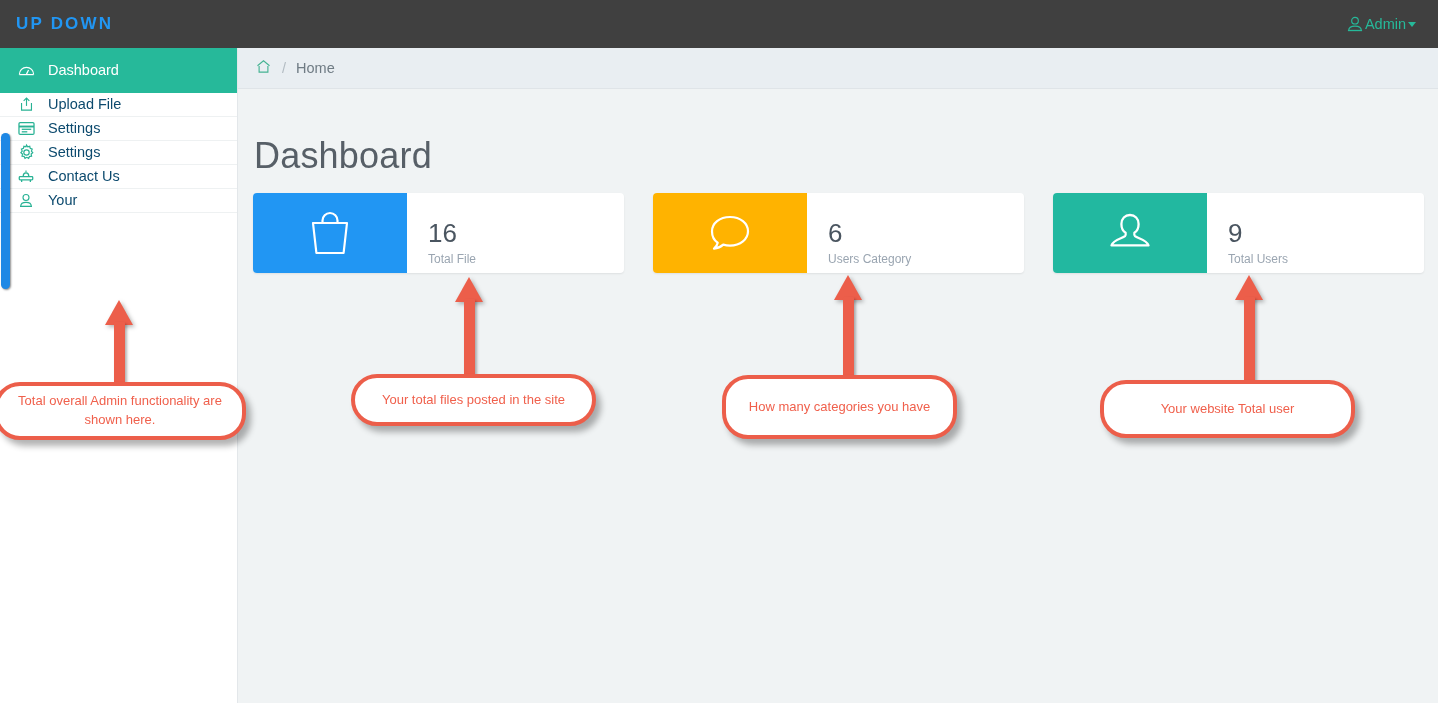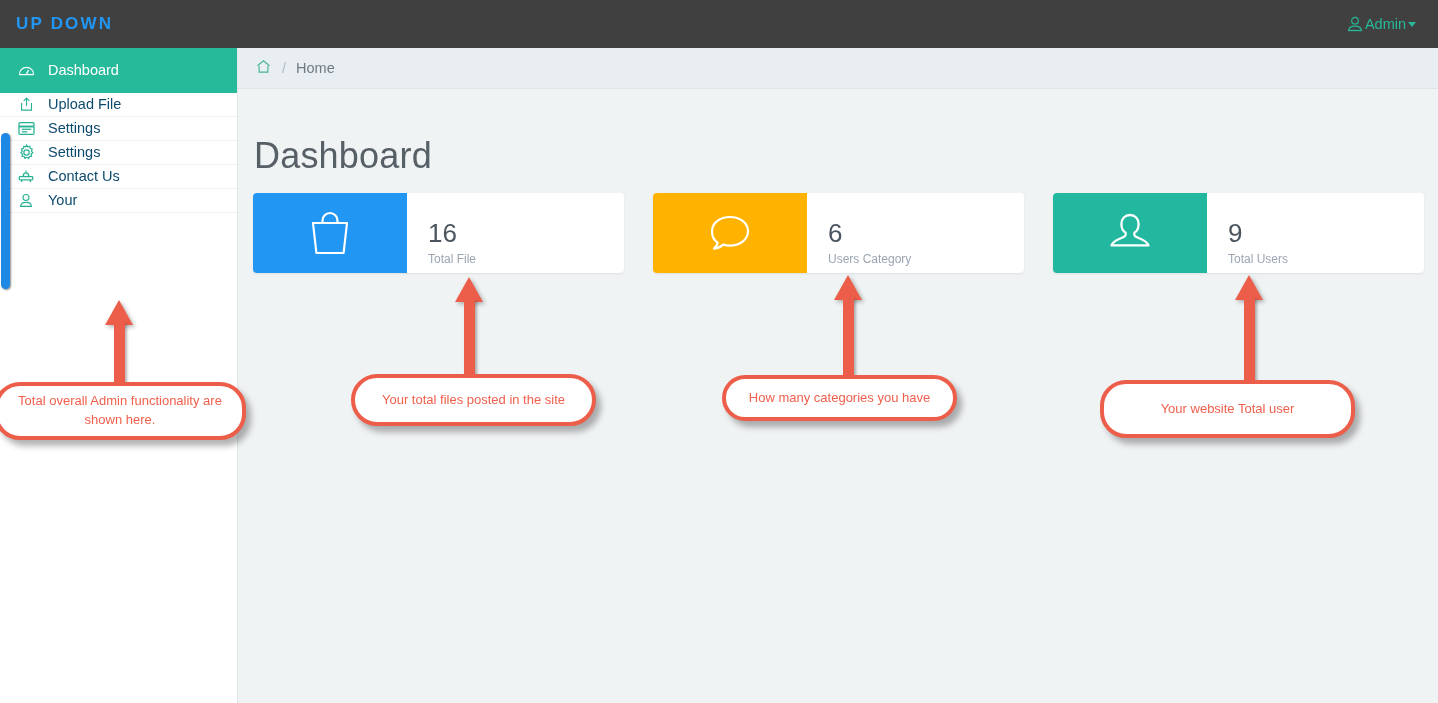--- a/index.html
+++ b/index.html
@@ -331,15 +331,15 @@
 
 <div class="arrow" style="left:1235px; top:275px; width:29px; height:110px;">
   <div class="head"></div>
   <div class="shaft" style="height:90px;"></div>
 </div>
 
 <div class="callout" style="left:-6px; top:382px; width:252px; height:58px;">Total overall Admin functionality are shown here.</div>
 
 <div class="callout" style="left:351px; top:374px; width:245px; height:52px;">Your total files posted in the site</div>
 
-<div class="callout" style="left:722px; top:375px; width:235px; height:46px;">How many categories you have</div>
+<div class="callout" style="left:722px; top:375px; width:235px; height:64px;">How many categories you have</div>
 
 <div class="callout" style="left:1100px; top:380px; width:255px; height:58px;">Your website Total user</div>
 
 </body></html>

